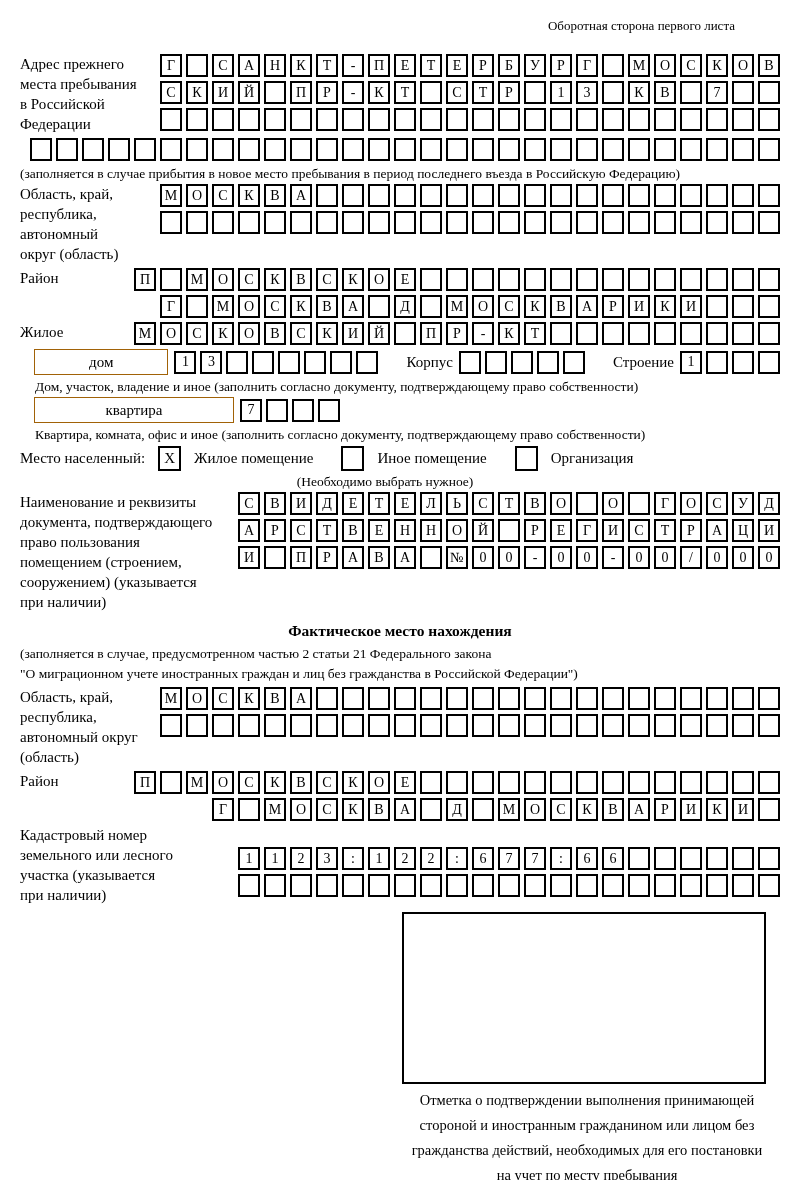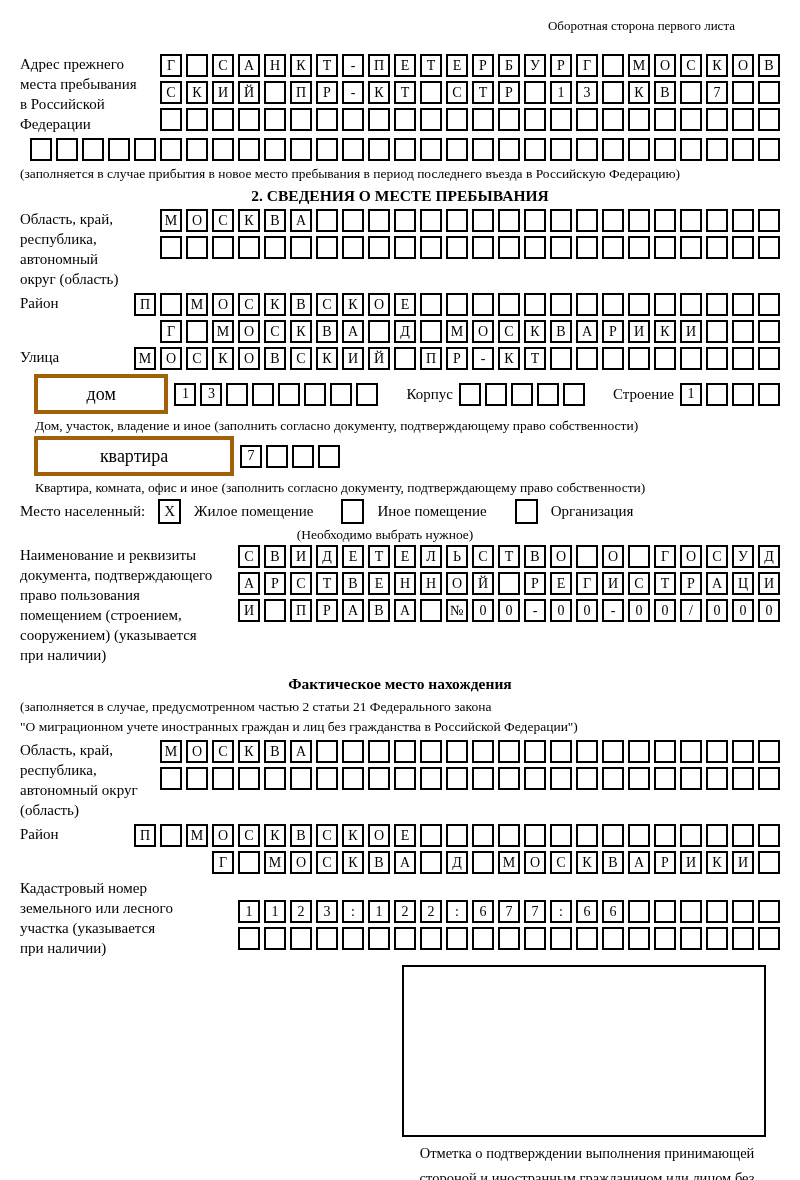--- a/index.html
+++ b/index.html
@@ -21,22 +21,22 @@
   .cell{
     width:22px;height:23px;box-sizing:border-box;border:2px solid #000;
     display:flex;align-items:center;justify-content:center;
     font-size:14px;flex:0 0 auto;background:#fff;
   }
   .fullrow{margin-bottom:4px;}
   .w130{width:130px;}
   .w140{width:140px;}
   .house-row{display:flex;align-items:center;margin:2px 0 3px 0;gap:6px;}
   .named-box{
-    box-sizing:border-box;border:4px solid #a16207;height:40px;
-    display:flex;align-items:center;justify-content:center;font-size:18px;
+    box-sizing:border-box;border:1px solid #a16207;height:26px;
+    display:flex;align-items:center;justify-content:center;font-size:15px;
   }
   .named-box.house{width:163px;margin-left:14px;}
   .named-box.apt{width:200px;margin-left:14px;}
   .inline-label{font-size:15px;flex:0 0 auto;}
   .ml10{margin-left:22px;text-align:right;}
   .stay-row{display:flex;align-items:center;gap:13px;margin:3px 0 2px 0;font-size:15px;}
   .checkbox{
     width:23px;height:25px;box-sizing:border-box;border:2px solid #000;
     display:flex;align-items:center;justify-content:center;font-size:15px;flex:0 0 auto;
   }
@@ -172,21 +172,20 @@
       <div class="cell"></div>
       <div class="cell"></div>
       <div class="cell"></div>
       <div class="cell"></div>
       <div class="cell"></div>
       <div class="cell"></div>
       <div class="cell"></div>
     </div>
   <div class="note center">(заполняется в случае прибытия в новое место пребывания в период последнего въезда в Российскую Федерацию)</div>
 
-  <div class="heading">2. СВЕДЕНИЯ О МЕСТЕ ПРЕБЫВАНИЯ</div>
 
   <div class="frow">
     <div class="label w140">Область, край,
 республика,
 автономный
 округ (область)</div>
     <div class="gridcol">
       <div class="cells">
           <div class="cell">М</div>
           <div class="cell">О</div>
@@ -296,21 +295,21 @@
         <div class="cell">И</div>
         <div class="cell">К</div>
         <div class="cell">И</div>
         <div class="cell"></div>
         <div class="cell"></div>
         <div class="cell"></div>
       </div>
   </div>
 
   <div class="frow">
-    <div class="label">Улица</div>
+    <div class="label">Жилое</div>
     <div class="cells">
         <div class="cell">М</div>
         <div class="cell">О</div>
         <div class="cell">С</div>
         <div class="cell">К</div>
         <div class="cell">О</div>
         <div class="cell">В</div>
         <div class="cell">С</div>
         <div class="cell">К</div>
         <div class="cell">И</div>

